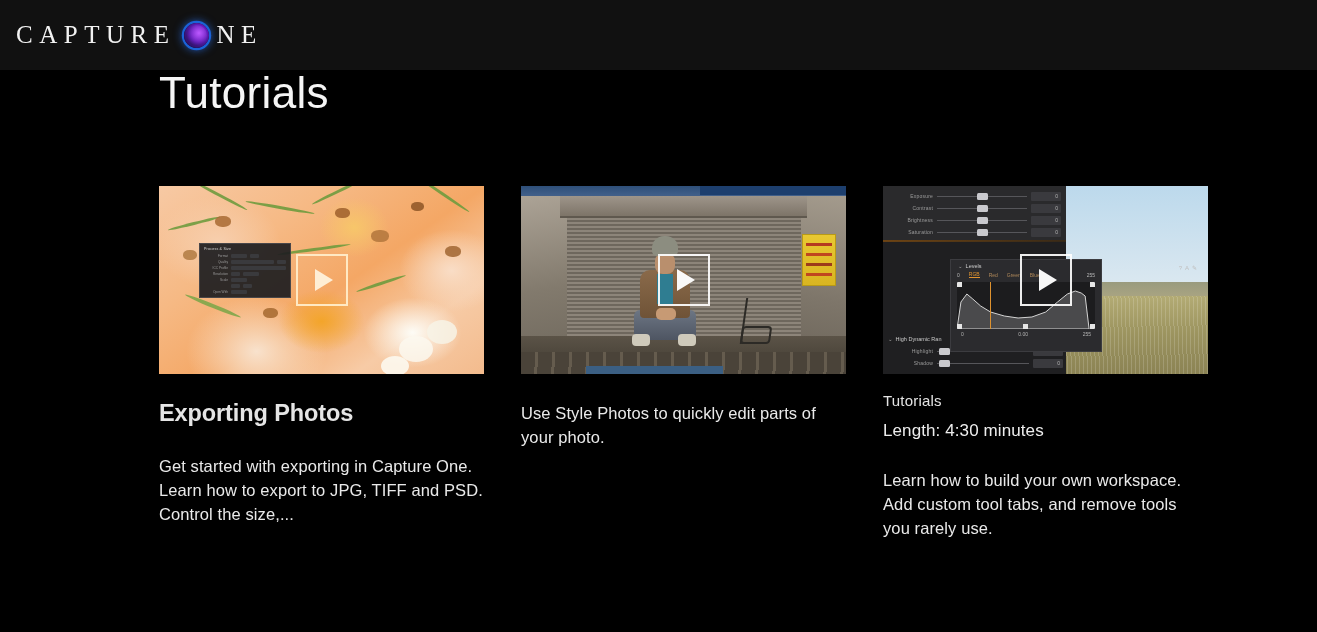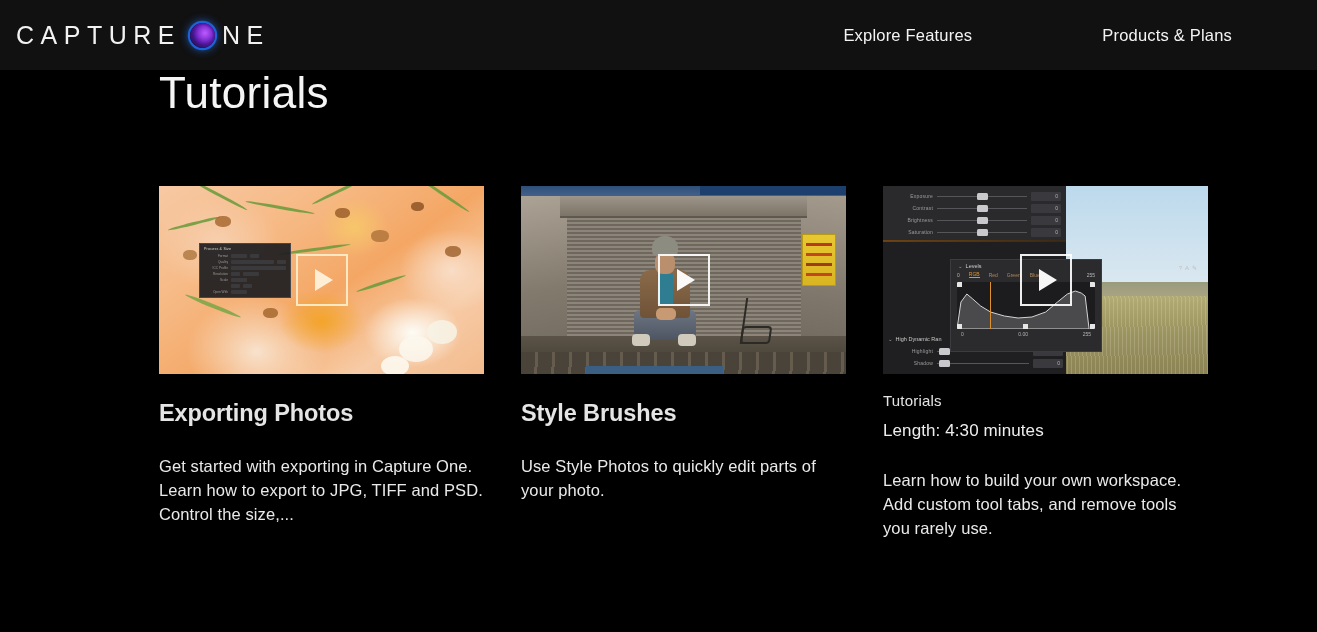--- a/index.html
+++ b/index.html
@@ -9,21 +9,21 @@
     overflow:hidden;
     font-family:"Liberation Sans", sans-serif;
     -webkit-font-smoothing:antialiased;
   }
 
   
   .header {
     position:absolute; top:0; left:0;
     width:1317px; height:70px;
     background:#111111;
-    display:flex; align-items:center;
+    display:flex; align-items:center;font-family:Liberation Serif, serif;
   }
   .logo {
     display:flex; align-items:center;
     margin-left:16px;
     height:70px;
   }
   .logo-word {
     color:#f2f2f2;
     font-size:25px;
     letter-spacing:6.5px;
@@ -284,24 +284,20 @@
 </style>
 </head>
 <body>
 
 <div class="header">
   <div class="logo">
     <span class="logo-word">CAPTURE</span>
     <span class="logo-o"></span>
     <span class="logo-word">NE</span>
   </div>
-  <nav class="nav">
-    <a class="nav-link first">Explore Features</a>
-    <a class="nav-link last">Products &amp; Plans</a>
-  </nav>
 </div>
 
 <h1 class="page-title">Tutorials</h1>
 
 <div class="grid">
 
   <div class="card">
     <div class="thumb">
       <div class="food">
         <div class="herb" style="left:30px;top:8px;width:62px;height:3px;transform:rotate(28deg);"></div>
@@ -393,21 +389,20 @@
           <div class="m-hat"></div>
           <div class="m-hands"></div>
           <div class="m-shoe1"></div>
           <div class="m-shoe2"></div>
         </div>
       </div>
       <div class="play-btn">
           <span class="play-tri"></span>
         </div>
     </div>
-    <div class="card-title">Style Brushes</div>
     <div class="card-desc">Use Style Photos to quickly edit parts of your photo.</div>
   </div>
 
   <div class="card">
     <div class="thumb">
       <div class="field">
         <div class="f-sky"></div>
         <div class="f-tree"></div>
         <div class="f-grass"></div>
       </div>

